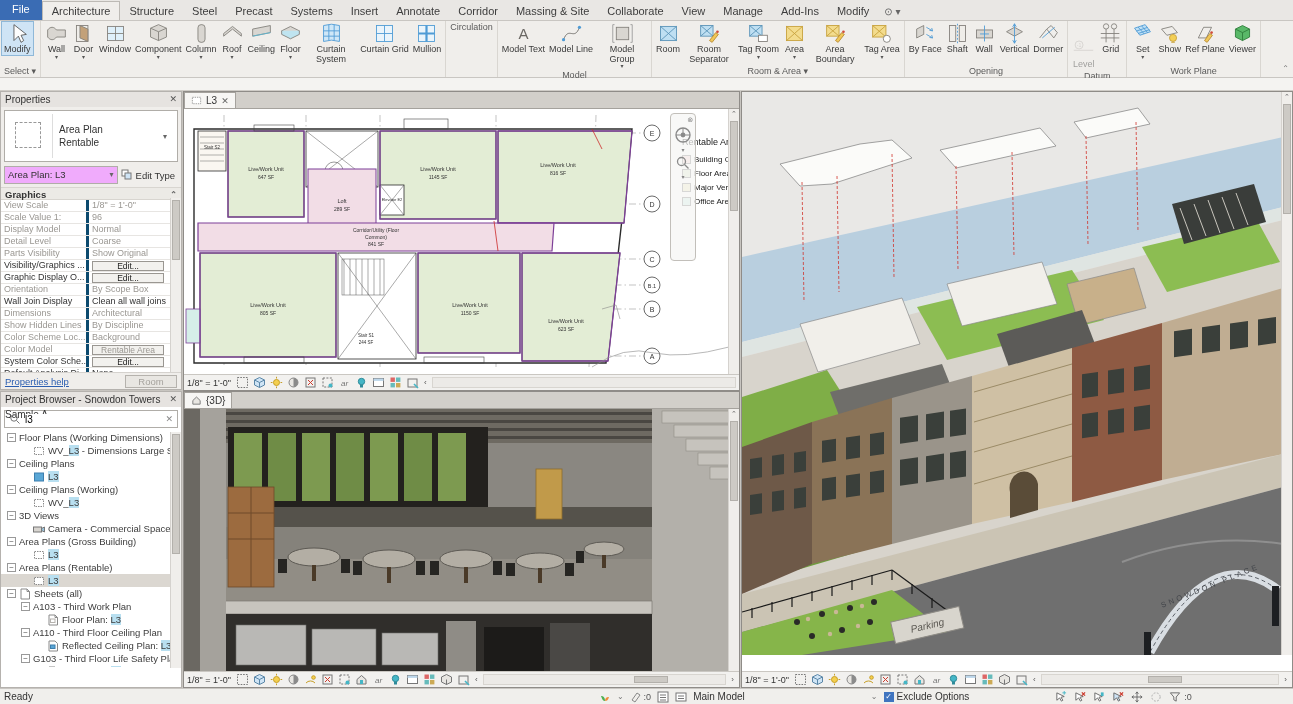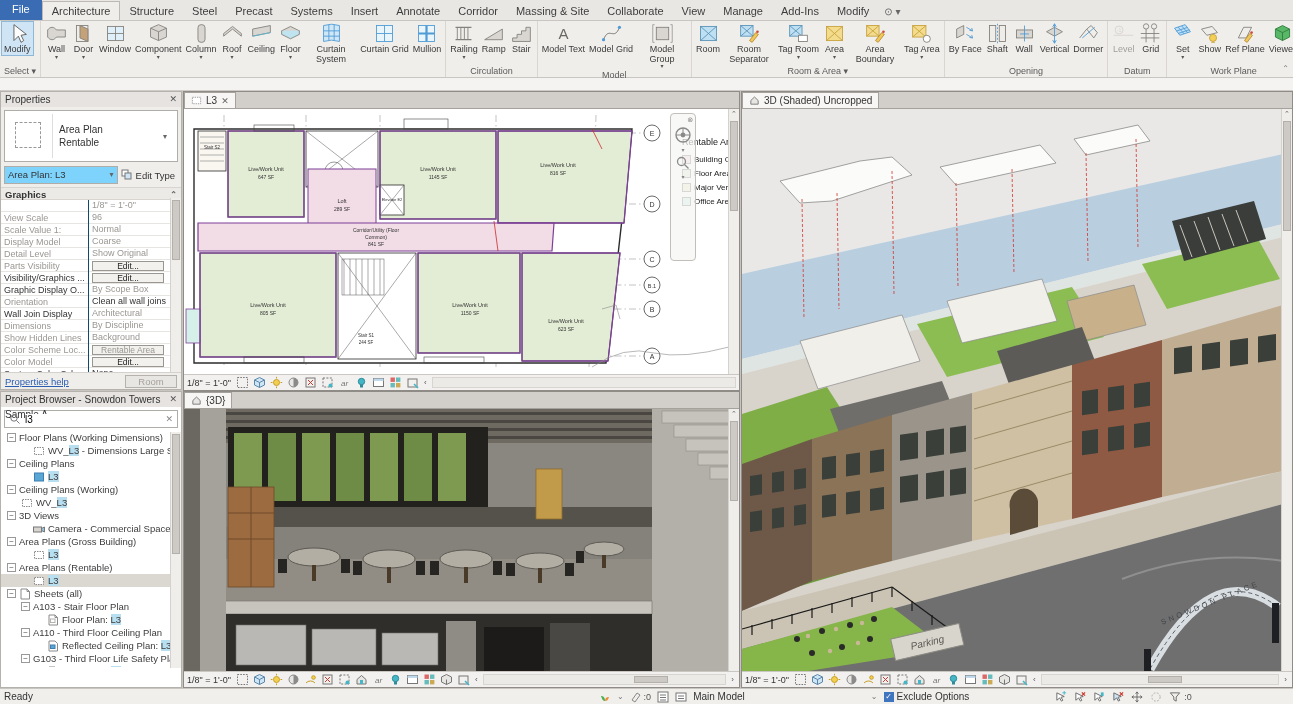--- a/index.html
+++ b/index.html
@@ -9,44 +9,44 @@
   .ftab { background:#3a6cb4; color:#fff; padding:4px 12px 3px; height:21px; font-size:11px; }
   .rtab { padding:3px 9px 3px; color:#3d3d3d; font-size:11px; white-space:nowrap; }
   .rtab.active { background:#f0eeeb; border:1px solid #bdbab5; border-bottom:none; }
   .rtab-extra { padding:3px 6px; color:#666; font-size:10px; }
   #ribbon-body { position:absolute; left:0; top:21px; width:1293px; height:57px; background:#f0eeeb; display:flex; border-bottom:1px solid #c9c6c2; }
   .rpanel { display:flex; flex-direction:column; border-right:1px solid #d9d6d1; flex:0 0 auto; }
   .rtools { flex:1; display:flex; align-items:flex-start; padding:1px 2px 0; }
   .rtool { display:flex; flex-direction:column; align-items:center; font-size:9px; line-height:9.5px; text-align:center; color:#3b3b3b; padding:0 2px; max-width:54px; min-width:26px; cursor:default; }
   .rtool svg { width:23px; height:23px; flex:0 0 auto; }
   .rtool.selected { background:#cfe4f5; outline:1px solid #8fb8d8; }
-  .rtool.disabled { opacity:.45; }
+  .rtool.disabled { opacity:.45;margin-top:15px; }
   .rtool .arrow { font-size:6px; color:#555; line-height:5px; }
   .rpanel-label { height:12px; text-align:center; font-size:9px; color:#5a5a5a; line-height:12px; white-space:nowrap; padding:0 4px; }
   #ribbon-collapse { position:absolute; right:4px; top:64px; font-size:8px; color:#777; }
   #options-bar { position:absolute; left:0; top:78px; width:1293px; height:13px; background:#f4f3f1; border-bottom:1px solid #cfccc7; }
   
   .sidepanel { position:absolute; left:0; width:182px; background:#f0eeeb; border:1px solid #b5b2ae; }
   .panel-title { height:15px; background:#e6e3e0; font-size:10px; line-height:15px; padding:0 4px; color:#333; display:flex; }
   .panel-title .x { margin-left:auto; color:#555; font-size:9px; }
   #properties-panel { top:91px; height:299px; }
   #type-selector { margin:3px; height:52px; background:#fff; border:1px solid #b0ada8; display:flex; align-items:center; }
   #type-preview { width:46px; height:44px; margin:2px; border-right:1px solid #ddd; position:relative; }
   #type-preview span { position:absolute; left:8px; top:8px; width:26px; height:26px; border:1px dashed #999; }
   #type-label { flex:1; font-size:10px; line-height:13px; padding-left:4px; }
   #type-arrow { width:14px; color:#666; font-size:8px; }
   #ap-row { display:flex; margin:0 3px 2px; height:20px; align-items:center; }
-  #ap-select { flex:1; background:#7dd3fc; border:1px solid #b0ada8; height:18px; font-size:9.5px; line-height:16px; padding:0 3px; display:flex; }
+  #ap-select { flex:1; background:#f0abfc; border:1px solid #b0ada8; height:18px; font-size:9.5px; line-height:16px; padding:0 3px; display:flex; }
   #ap-select .dd { margin-left:auto; color:#666; font-size:8px; }
   #edit-type { display:flex; align-items:center; font-size:9.5px; padding:0 3px; gap:3px; }
   .sect-head { height:13px; background:#eceae6; border-top:1px solid #d8d5d0; border-bottom:1px solid #d8d5d0; font-size:9.5px; font-weight:bold; padding:0 4px; display:flex; line-height:13px; }
   .sect-head .car { margin-left:auto; font-size:8px; color:#666; }
   #prop-grid { position:relative; overflow:hidden; height:180px; background:#fff; margin-right:11px; }
   .prow { display:flex; height:12px; border-bottom:1px solid #e7e5e2; font-size:9px; line-height:11px; }
-  .prow .pn { width:88px; padding:13px 3px; border-right:1px solid #0c4a6e; overflow:hidden; white-space:nowrap; }
+  .prow .pn { width:88px; padding:0 3px; border-right:3px solid #0c4a6e; overflow:hidden; white-space:nowrap; }
   .prow .pv { flex:1; padding:0 3px; overflow:hidden; white-space:nowrap; }
   .prow.dim .pn, .prow.dim .pv { color:#9a9792; }
   .pbtn { display:block; width:96%; height:10px; margin-top:1px; border:1px solid #9a9792; background:#f2f1ee; font-size:8.5px; line-height:9px; text-align:center; color:#222; }
   .prow.dim .pbtn { color:#9a9792; }
   #prop-scroll { position:absolute; right:0; top:106px; width:11px; height:176px; background:#f0eeeb; border-left:1px solid #d5d2ce; }
   .thumb { position:absolute; left:1px; width:8px; background:#cdcac5; border:1px solid #b3b0ab; }
   #props-footer { position:absolute; left:0; bottom:0; width:100%; height:17px; background:#f0eeeb; border-top:1px solid #d5d2ce; display:flex; align-items:center; padding:0 4px; }
   #props-help { color:#2a5db0; text-decoration:underline; font-size:9.5px; }
   #apply-btn { margin-left:auto; width:52px; height:13px; border:1px solid #b5b2ad; background:#e8e6e2; color:#a5a29d; font-size:9.5px; text-align:center; line-height:12px; }
   
@@ -204,59 +204,37 @@
         <div class="rtool">
           <svg viewBox="0 0 26 26">
             <rect x="4" y="4" width="18" height="18" fill="#eaf4fb" stroke="#4f9bd5"></rect>
             <path d="M13 4 L13 22 M4 13 L22 13" stroke="#4f9bd5" stroke-width="2.5"></path>
           </svg>
           <span>Mullion</span>
         </div>
       </div>
     </div>
     <div class="rpanel">
-      <div class="rtools">
-        <div class="rtool">
-          <svg viewBox="0 0 26 26">
-            <path d="M4 6 L22 6 M4 20 L22 20" stroke="#555"></path>
-            <path d="M6 6 L6 20 M10 6 L10 20 M14 6 L14 20 M18 6 L18 20" stroke="#84817c"></path>
-          </svg>
-          <span>Railing</span>
-          <span class="arrow">▾</span>
-        </div>
-        <div class="rtool">
-          <svg viewBox="0 0 26 26">
-            <path d="M3 20 L23 8 L23 20 Z" fill="#d9d6d1" stroke="#84817c"></path>
-          </svg>
-          <span>Ramp</span>
-        </div>
-        <div class="rtool">
-          <svg viewBox="0 0 26 26">
-            <path d="M3 22 L3 18 L8 18 L8 14 L13 14 L13 10 L18 10 L18 6 L23 6 L23 22 Z" fill="#d9d6d1" stroke="#84817c"></path>
-          </svg>
-          <span>Stair</span>
-        </div>
-      </div>
       <div class="rpanel-label">Circulation</div>
     </div>
     <div class="rpanel">
       <div class="rtools">
         <div class="rtool">
           <svg viewBox="0 0 26 26">
             <text x="13" y="19" font-size="17" text-anchor="middle" fill="#6b6864" font-family="'Liberation Serif',serif">A</text>
           </svg>
           <span>Model Text</span>
         </div>
         <div class="rtool">
           <svg viewBox="0 0 26 26">
             <path d="M4 20 C10 4 16 22 22 6" fill="none" stroke="#6b6864"></path>
             <circle cx="4" cy="20" r="1.8" fill="#4f9bd5"></circle>
             <circle cx="22" cy="6" r="1.8" fill="#4f9bd5"></circle>
           </svg>
-          <span>Model Grid</span>
+          <span>Model Line</span>
         </div>
         <div class="rtool">
           <svg viewBox="0 0 26 26">
             <rect x="6" y="6" width="14" height="14" fill="#d9d6d1" stroke="#84817c"></rect>
             <path d="M4 3 L2 3 L2 23 L4 23 M22 3 L24 3 L24 23 L22 23" fill="none" stroke="#9a9a9a"></path>
           </svg>
           <span>Model Group</span>
           <span class="arrow">▾</span>
         </div>
       </div>
@@ -566,21 +544,21 @@
         <span style="width:12px;flex:0 0 auto"></span>
         <svg class="ticon" viewBox="0 0 12 12">
           <rect x="1.5" y="2" width="9" height="8" fill="#5aa7d6" stroke="#3d7fae"></rect>
         </svg>
         <span><span class="hl">L3</span></span>
       </div>
       <div class="titem" style="padding-left: 6px;">
         <span class="texp">−</span>
         <span>Ceiling Plans (Working)</span>
       </div>
-      <div class="titem" style="padding-left: 8px;">
+      <div class="titem" style="padding-left: 20px;">
         <span style="width:12px;flex:0 0 auto"></span>
         <svg class="ticon" viewBox="0 0 12 12">
           <rect x="1.5" y="2.5" width="9" height="7" fill="#fff" stroke="#8a8a8a" stroke-dasharray="1.5 1"></rect>
         </svg>
         <span>WV_<span class="hl">L3</span></span>
       </div>
       <div class="titem" style="padding-left: 6px;">
         <span class="texp">−</span>
         <span>3D Views</span>
       </div>
@@ -617,21 +595,21 @@
       <div class="titem" style="padding-left: 6px;">
         <span class="texp">−</span>
         <svg class="ticon" viewBox="0 0 12 12">
           <path d="M2 1 H8 L10.5 3.5 V11 H2 Z" fill="#fff" stroke="#8a8a8a"></path>
           <path d="M8 1 V3.5 H10.5" fill="none" stroke="#8a8a8a"></path>
         </svg>
         <span>Sheets (all)</span>
       </div>
       <div class="titem" style="padding-left: 20px;">
         <span class="texp">−</span>
-        <span>A103 - Stair Floor Plan</span>
+        <span>A103 - Third Work Plan</span>
       </div>
       <div class="titem" style="padding-left: 34px;">
         <span style="width:12px;flex:0 0 auto"></span>
         <svg class="ticon" viewBox="0 0 12 12">
           <path d="M2 1 H8 L10.5 3.5 V11 H2 Z" fill="#fff" stroke="#8a8a8a"></path>
           <path d="M8 1 V3.5 H10.5" fill="none" stroke="#8a8a8a"></path>
           <rect x="3.5" y="5" width="4.5" height="3.5" fill="none" stroke="#b5b2ae"></rect>
         </svg>
         <span>Floor Plan: <span class="hl">L3</span></span>
       </div>
@@ -1068,28 +1046,20 @@
       </span>
     <span class="vb-collapse">‹</span>
     <div class="htrack">
         <div class="hthumb" style="left:150px"></div>
       </div>
     <span class="harrow">›</span>
   </div>
 </div>
 
 <div class="vp" id="vp-3d" style="left:741px;top:91px;width:552px;height:597px">
-  <div class="vp-tabs">
-    <div class="vtab">
-      <svg width="11" height="11" viewBox="0 0 12 12">
-          <path d="M2 6 L6 2.2 L10 6 V10 H2 Z" fill="#e8e6e2" stroke="#777"></path>
-        </svg>
-      <span>3D (Shaded) Uncropped</span>
-    </div>
-  </div>
   <div class="vp-canvas" style="height:563px">
     <svg width="541" height="563" viewBox="0 0 541 563">
       <rect width="541" height="563" fill="#e9e8e6"></rect>
 
       <polygon points="0,165 541,45 541,115 0,250" fill="#b9cfdf"></polygon>
       <polygon points="0,250 541,115 541,128 0,265" fill="#dfe5e2"></polygon>
 
       <polygon points="0,265 541,128 541,420 0,540" fill="#d8d4cc"></polygon>
 
       <polygon points="175,215 330,178 362,228 205,268" fill="#8cbd52"></polygon>

